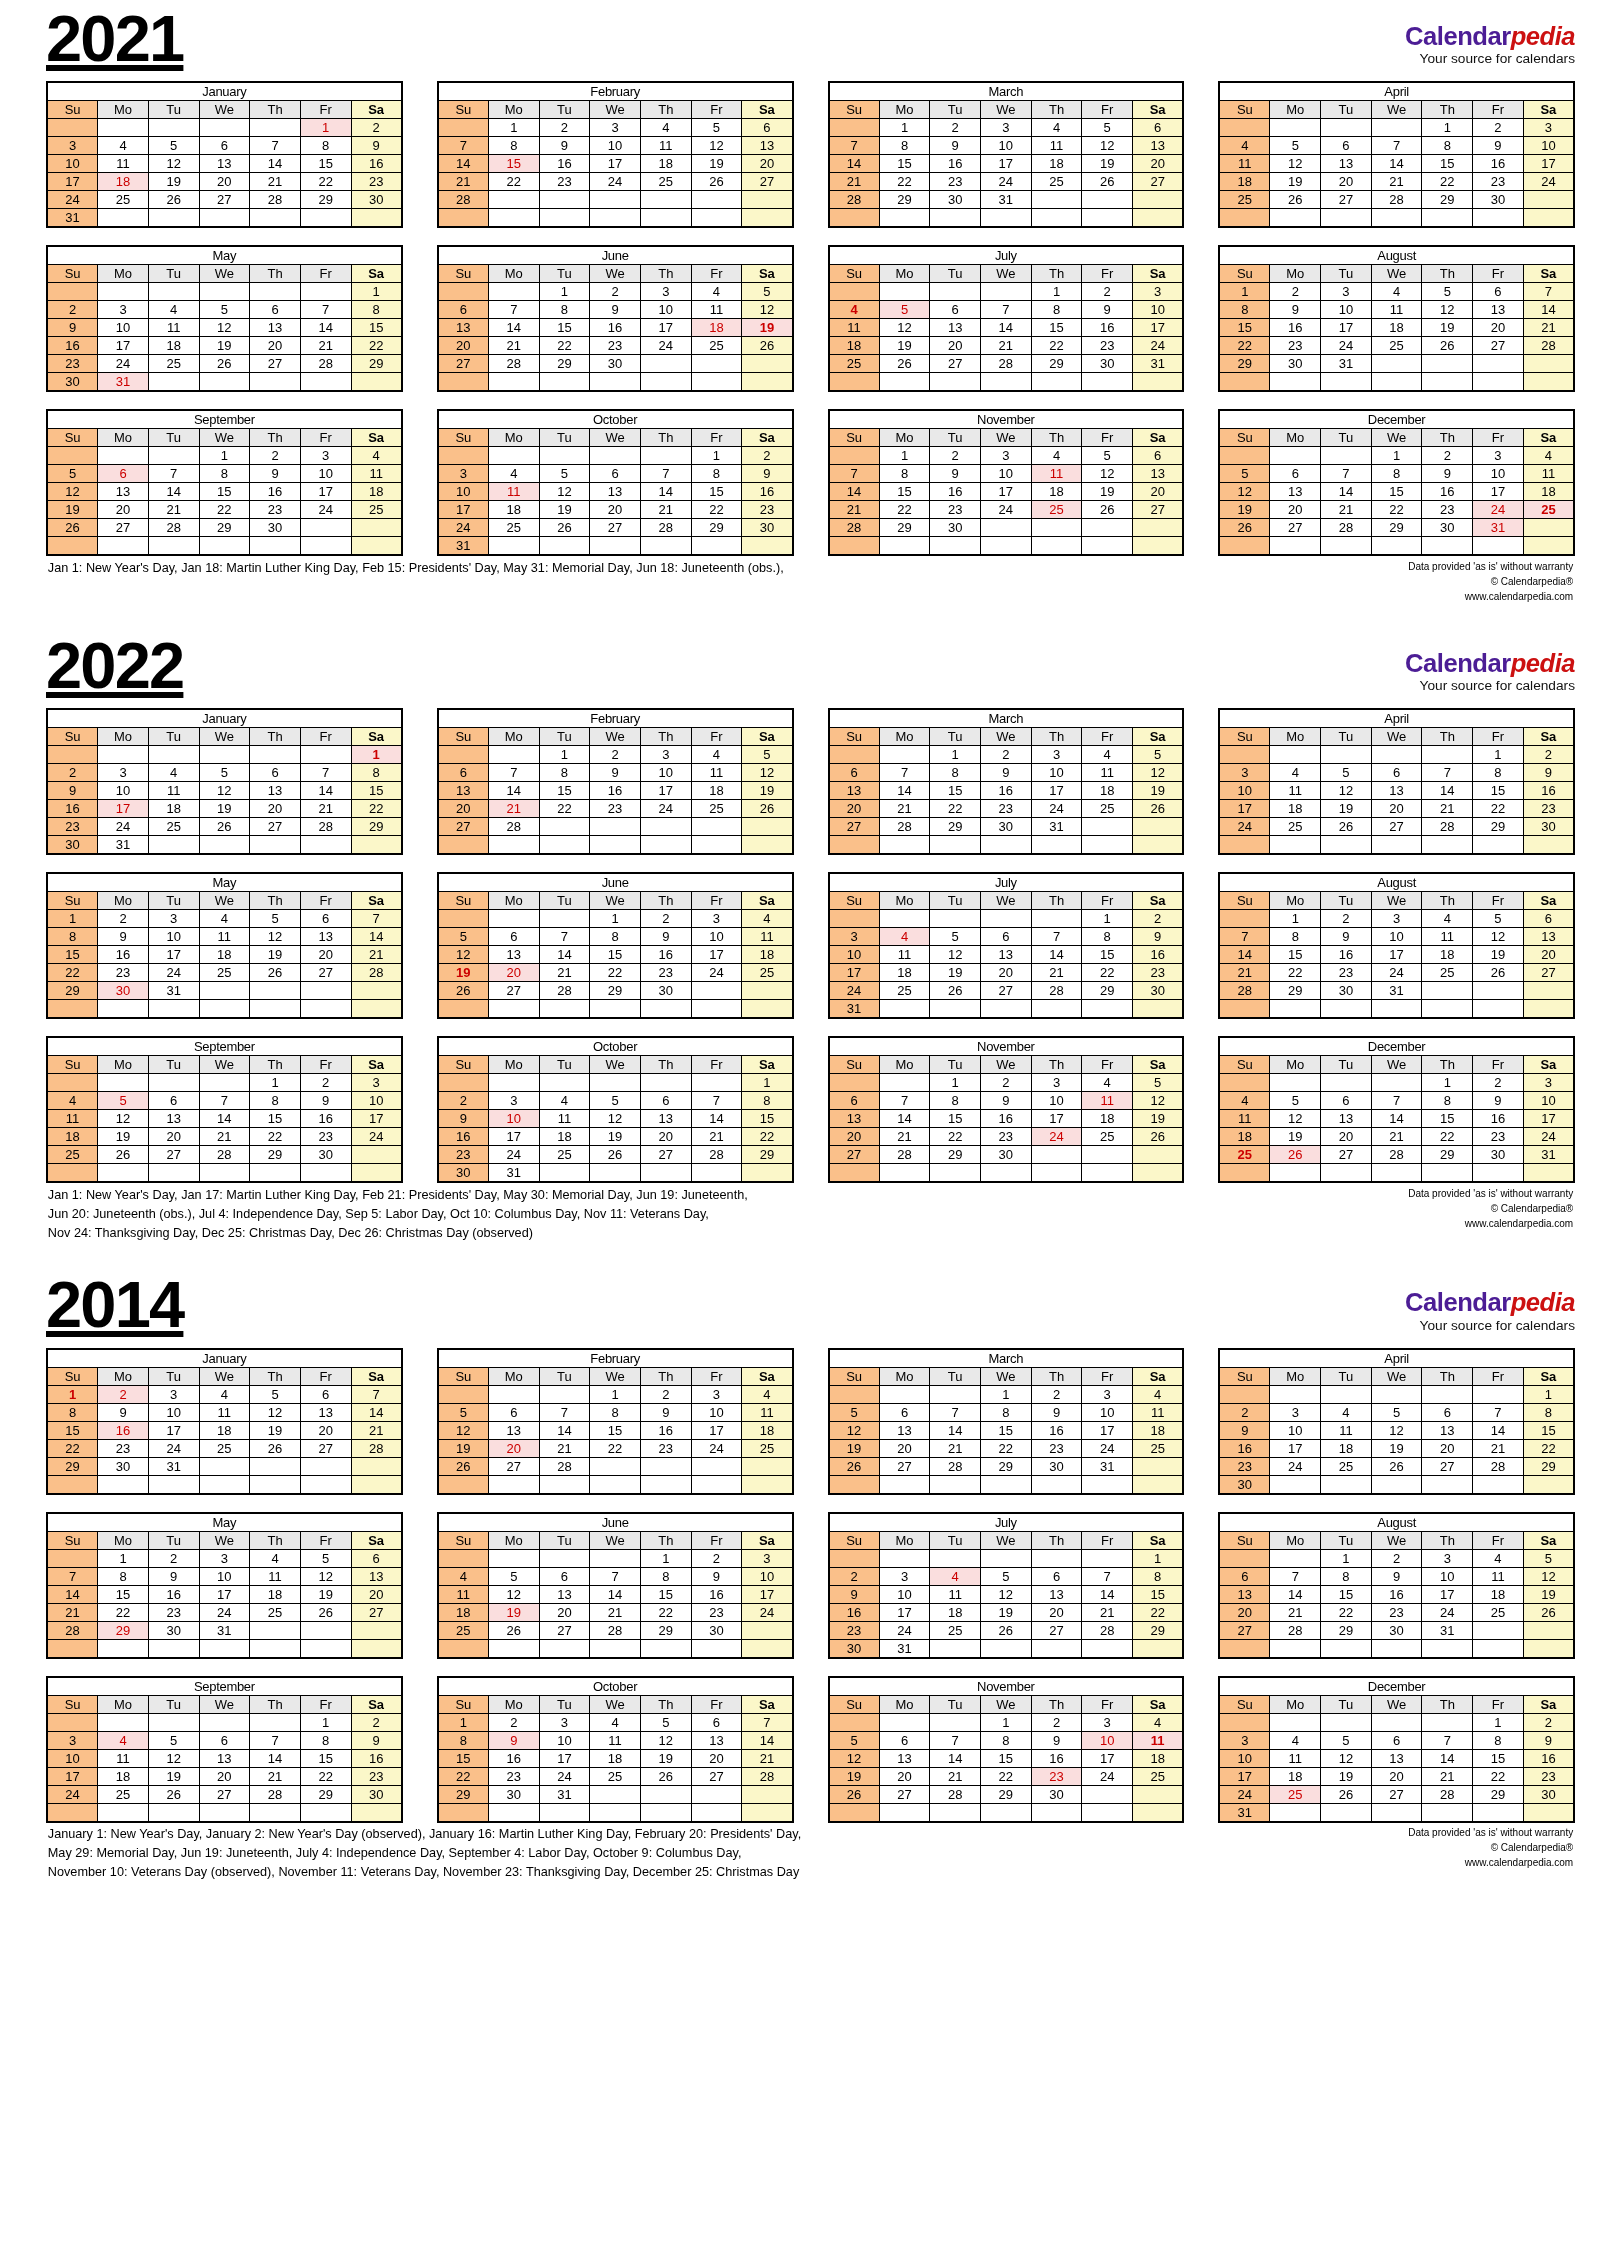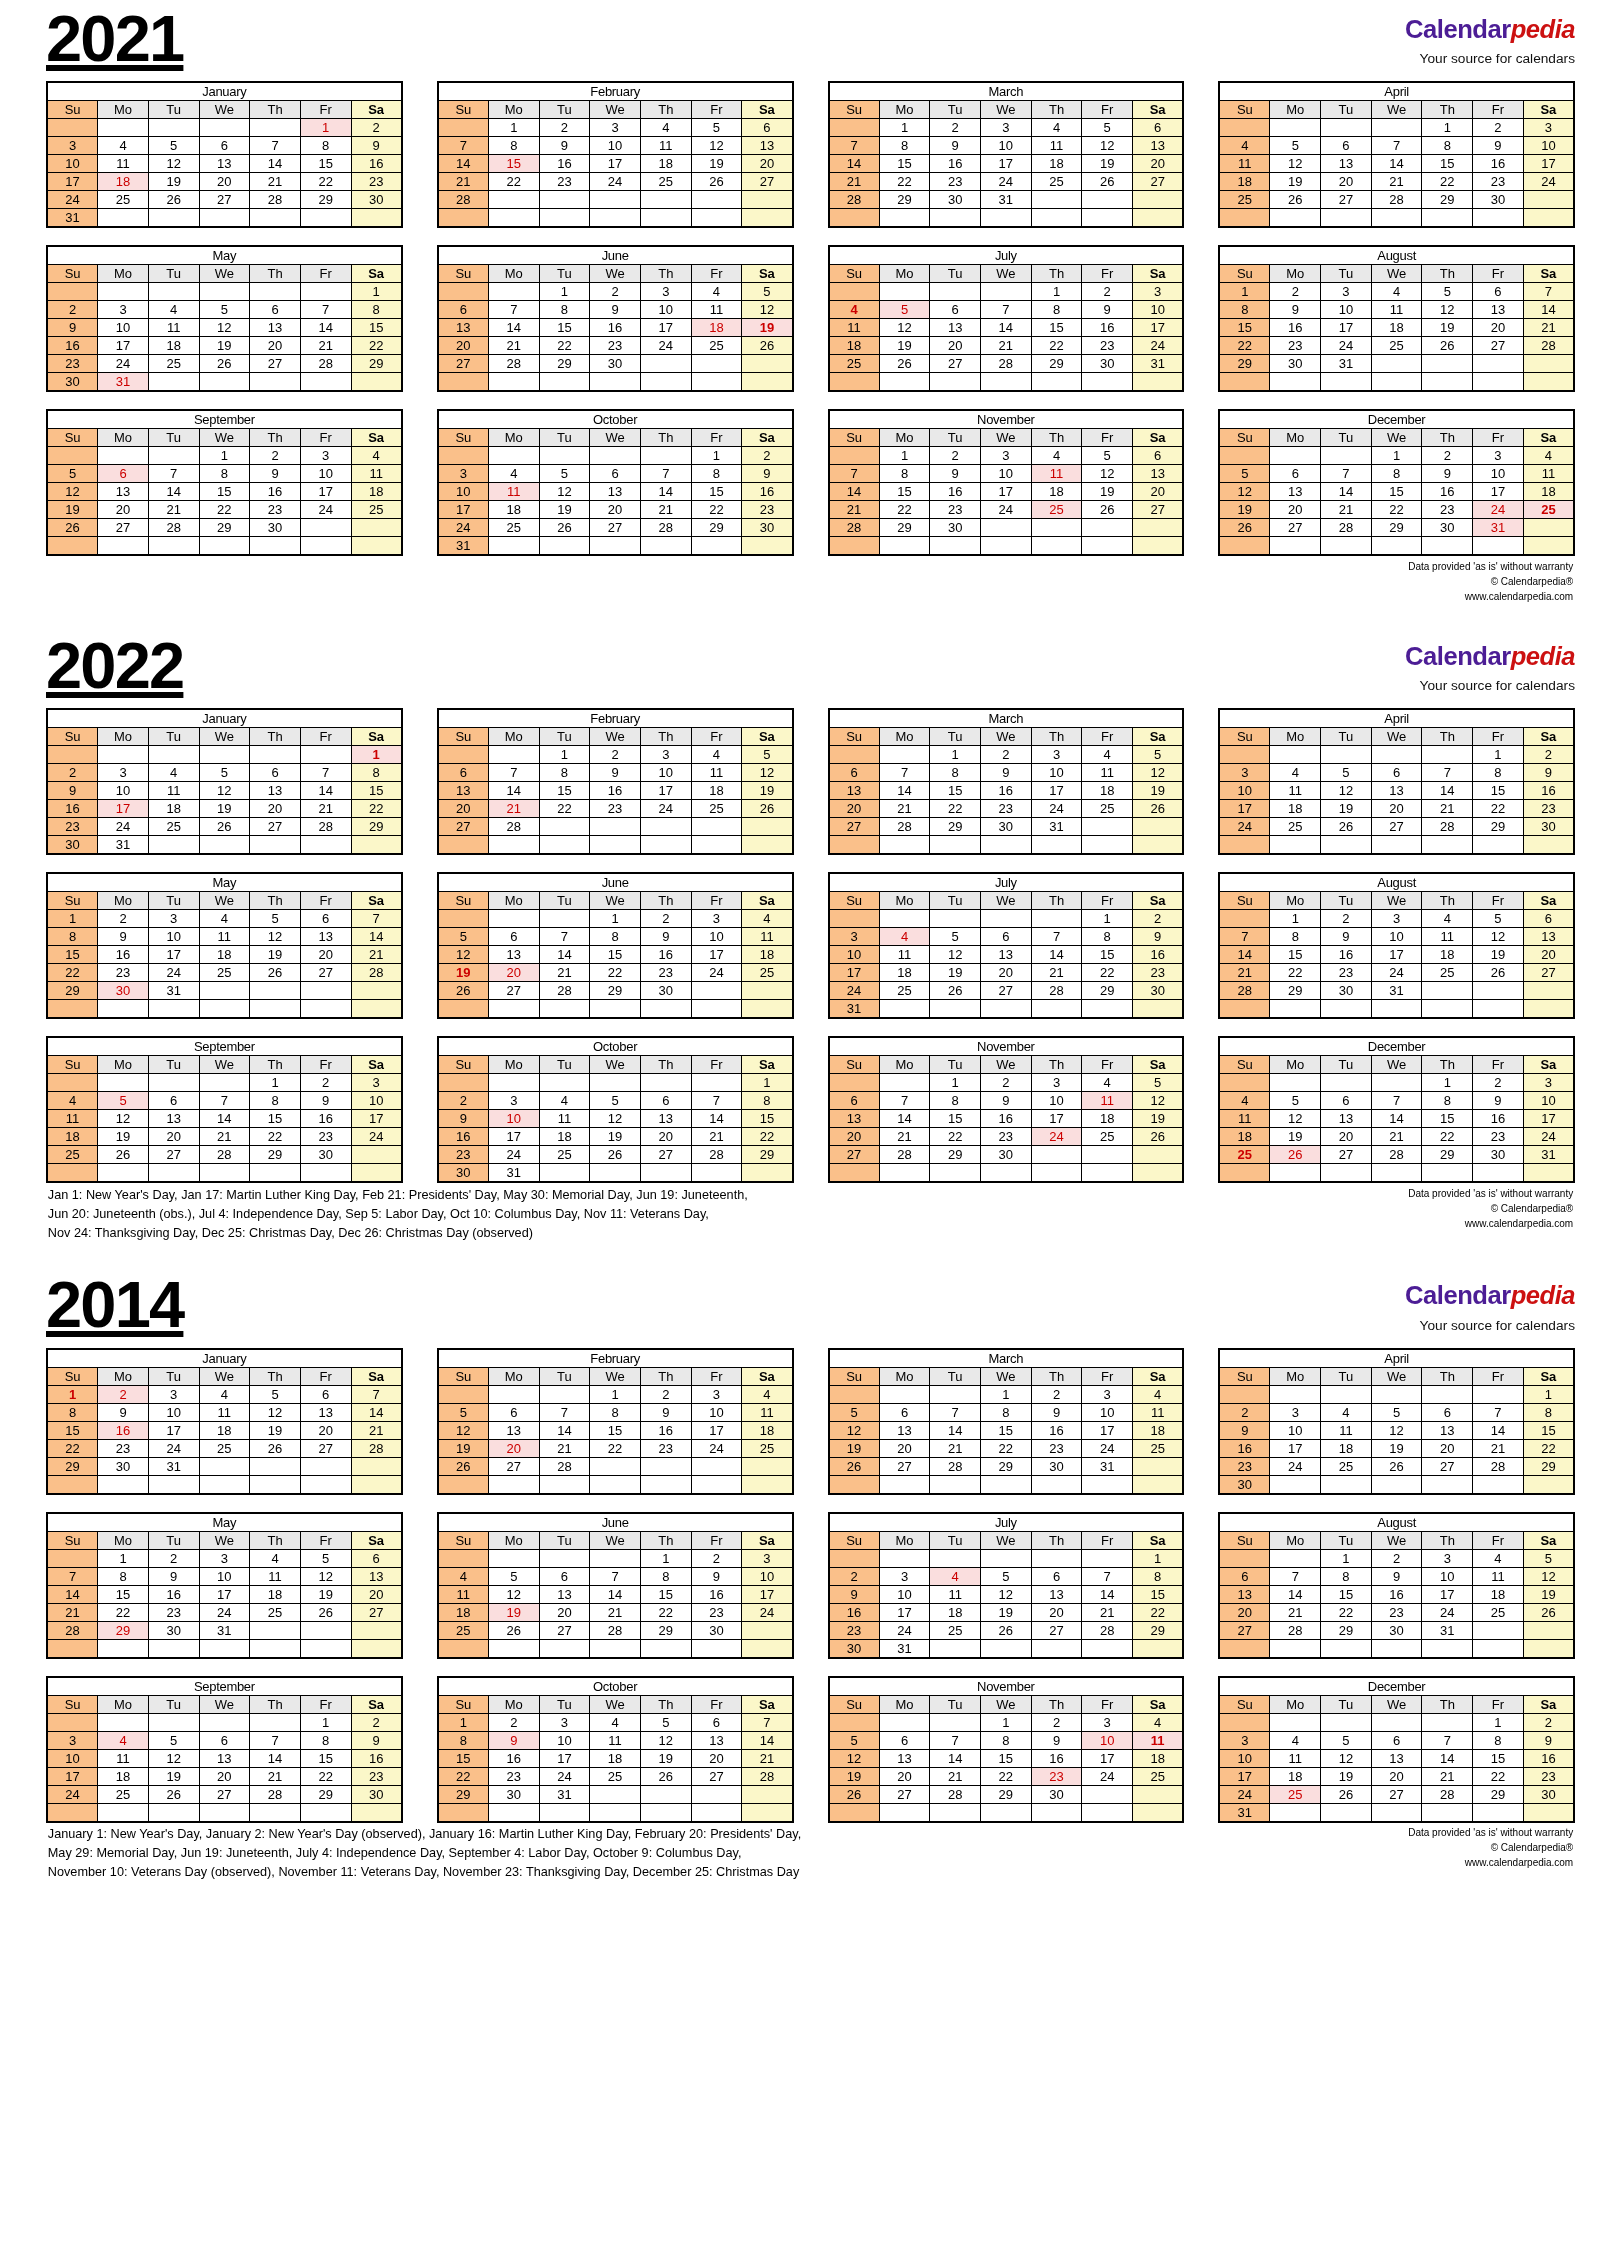--- a/index.html
+++ b/index.html
@@ -38,21 +38,21 @@
     font-size:25.6px;
     font-weight:bold;
     letter-spacing:-0.5px;
     white-space:nowrap;
   }
   .brand-name .b1{color:#4c1d95;}
   .brand-name .b2{color:#cc1111; font-style:italic;}
   .brand-tag{
     font-size:13.7px;
     color:#111;
-    margin-top:9px;
+    margin-top:2px;
   }
 
   .months-grid{
     display:grid;
     grid-template-columns:repeat(4, 1fr);
     column-gap:34px;
     row-gap:17px;
     margin-top:12.4px;
   }
 
@@ -991,20 +991,21 @@
                 <td class="wd"></td>
                 <td class="wd"></td>
                 <td class="wd"></td>
                 <td class="sa"></td>
               </tr>
             </tbody>
           </table>
         </div>
         <div class="footer">
           <div class="foot-left">
+            <div>Jan 1: New Year's Day, Jan 18: Martin Luther King Day, Feb 15: Presidents' Day, May 31: Memorial Day, Jun 18: Juneteenth (obs.),</div>
           </div>
           <div class="foot-right">
             <div>Data provided 'as is' without warranty</div>
             <div>© Calendarpedia®</div>
             <div>www.calendarpedia.com</div>
           </div>
         </div>
       </div>
       <div class="block-gap"></div>
       <div class="year-block">

